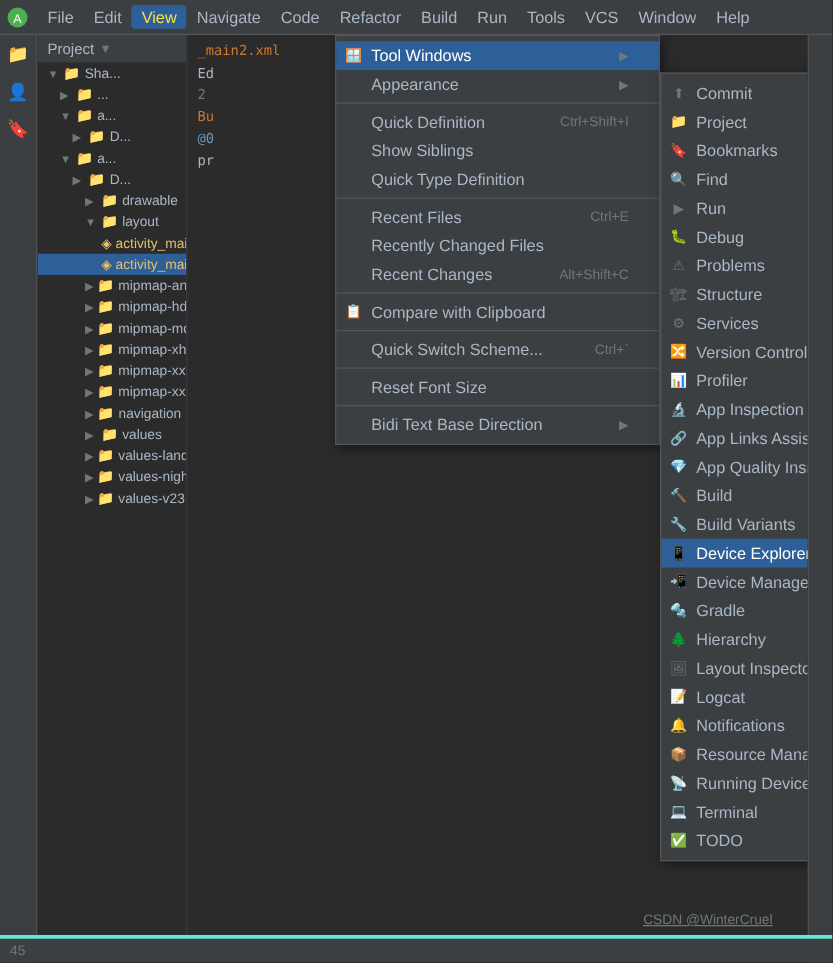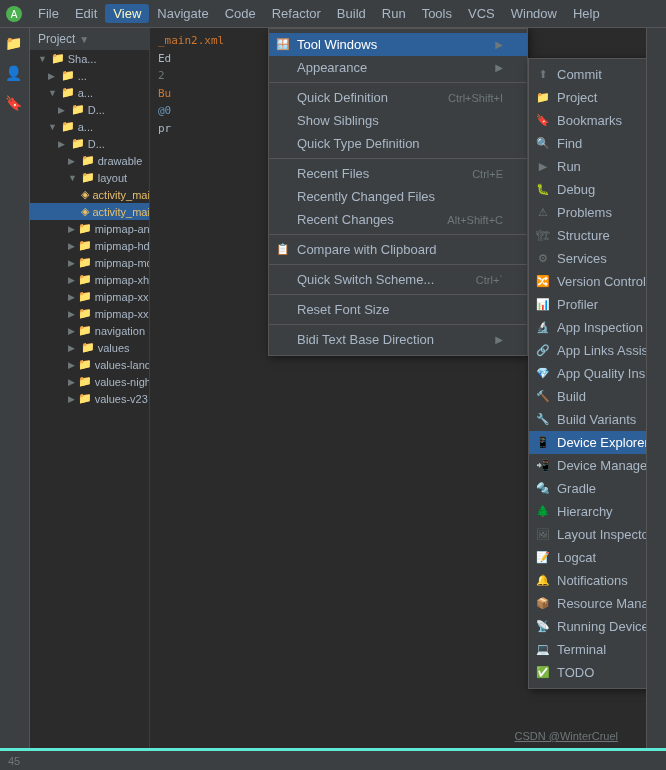--- a/index.html
+++ b/index.html
@@ -33,21 +33,21 @@
       padding: 2px 8px;
       cursor: pointer;
       color: #a9b7c6;
       border-radius: 3px;
     }
     .menubar-item:hover, .menubar-item.active {
       background: #4c5052;
     }
     .menubar-item.active {
       background: #2d6099;
-      color: #fef9c3;
+      color: #fde047;
       text-align: right;
     }
 
     
     .main-layout {
       display: flex;
       height: calc(770px - 28px);
     }
 
     

